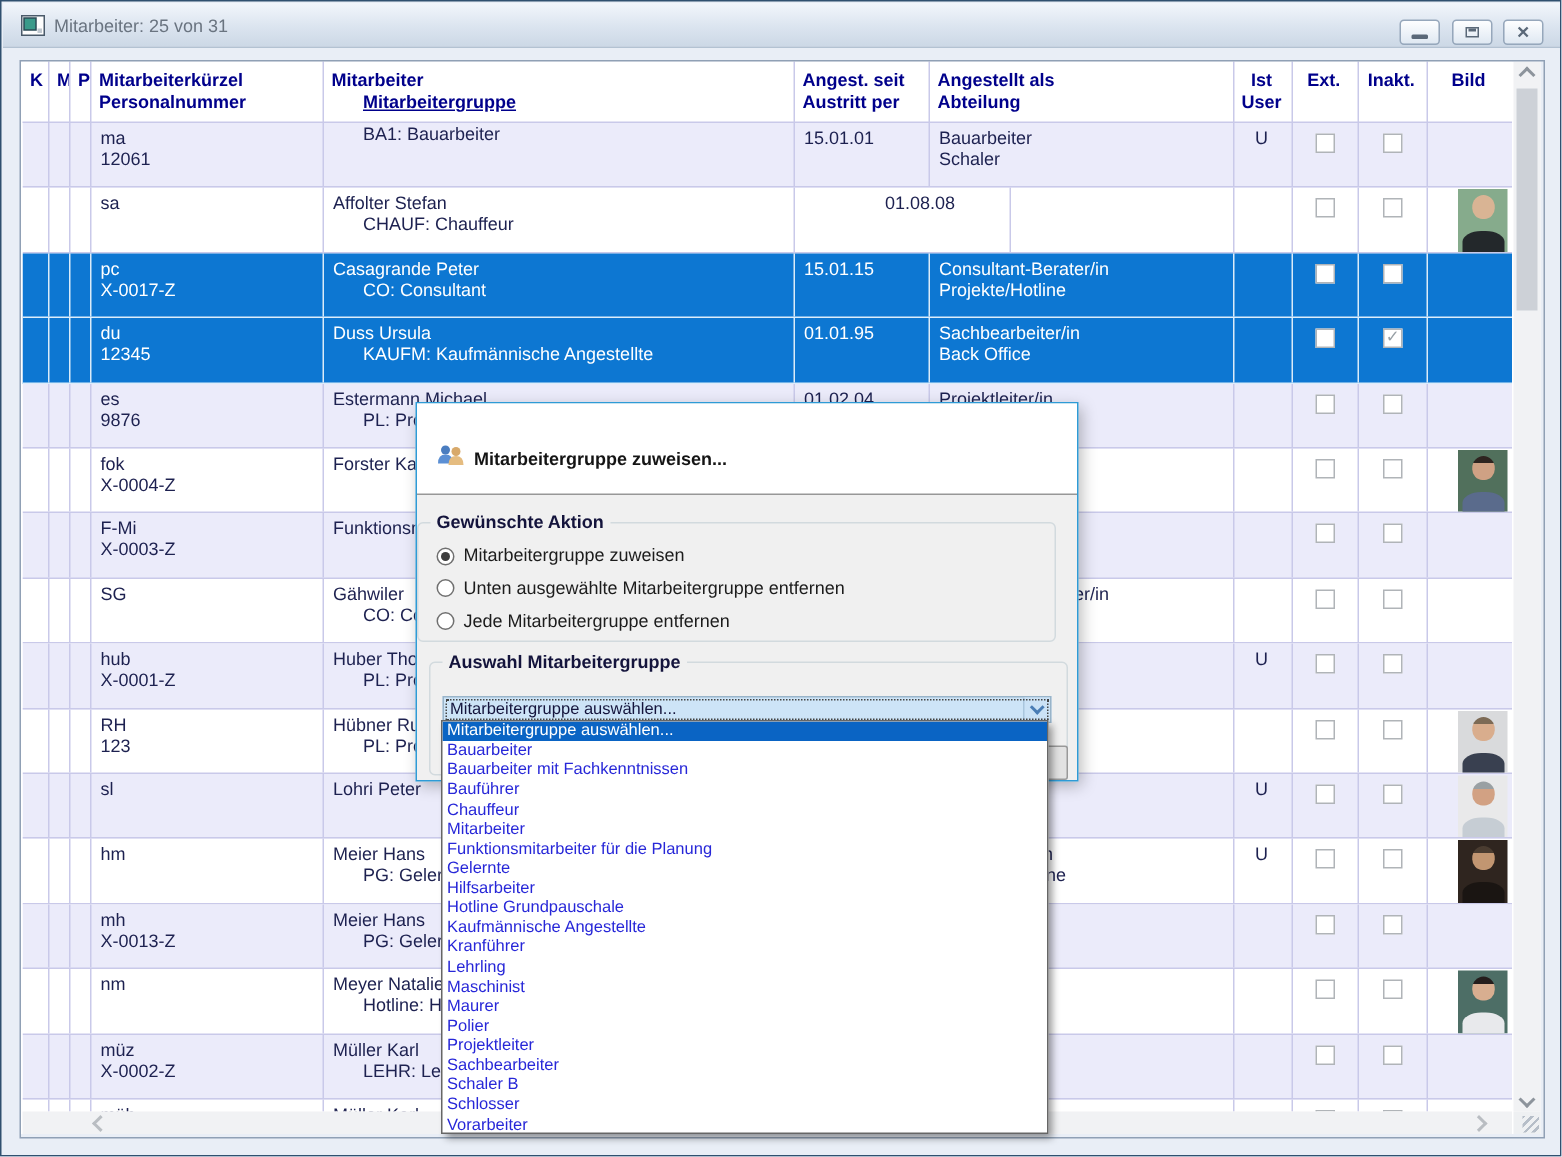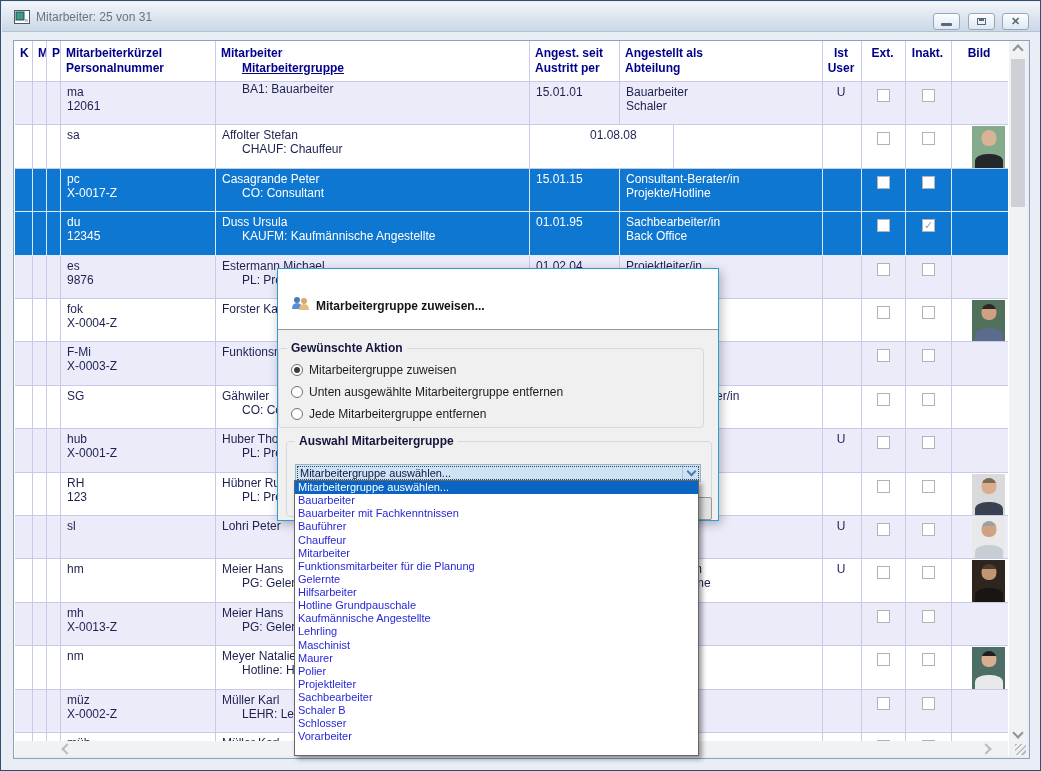--- a/index.html
+++ b/index.html
@@ -685,21 +685,21 @@
       <circle cx="6" cy="5" r="3" fill="#4a7dc0"></circle>
       <path d="M1 14 q0 -6 5 -6 q5 0 5 6 z" fill="#5b8fd4"></path>
       <circle cx="13" cy="6" r="3" fill="#d8a96a"></circle>
       <path d="M8 15 q0 -6 5 -6 q5 0 5 6 z" fill="#e5bc80"></path>
     </svg>
     <span id="dlg-title">Mitarbeitergruppe zuweisen...</span>
 
     <div class="groupbox" id="gb-action">
       <span class="gb-label">Gewünschte Aktion</span>
       <div id="radio-container">
-          <div class="radio-row" style="top: 14px;">
+          <div class="radio-row" style="top: 14px; align-items: flex-end;">
             <span class="radio on"></span>
             <span>Mitarbeitergruppe zuweisen</span>
           </div>
           <div class="radio-row" style="top: 36px; text-align: center;">
             <span class="radio"></span>
             <span>Unten ausgewählte Mitarbeitergruppe entfernen</span>
           </div>
           <div class="radio-row" style="top: 58px;">
             <span class="radio"></span>
             <span>Jede Mitarbeitergruppe entfernen</span>
@@ -724,20 +724,21 @@
       <div class="li">Bauarbeiter</div>
       <div class="li">Bauarbeiter mit Fachkenntnissen</div>
       <div class="li">Bauführer</div>
       <div class="li">Chauffeur</div>
       <div class="li">Mitarbeiter</div>
       <div class="li">Funktionsmitarbeiter für die Planung</div>
       <div class="li">Gelernte</div>
       <div class="li">Hilfsarbeiter</div>
       <div class="li">Hotline Grundpauschale</div>
       <div class="li">Kaufmännische Angestellte</div>
+      <div class="li">Kranführer</div>
       <div class="li">Lehrling</div>
       <div class="li">Maschinist</div>
       <div class="li">Maurer</div>
       <div class="li">Polier</div>
       <div class="li">Projektleiter</div>
       <div class="li">Sachbearbeiter</div>
       <div class="li">Schaler B</div>
       <div class="li">Schlosser</div>
       <div class="li">Vorarbeiter</div>
     </div>

